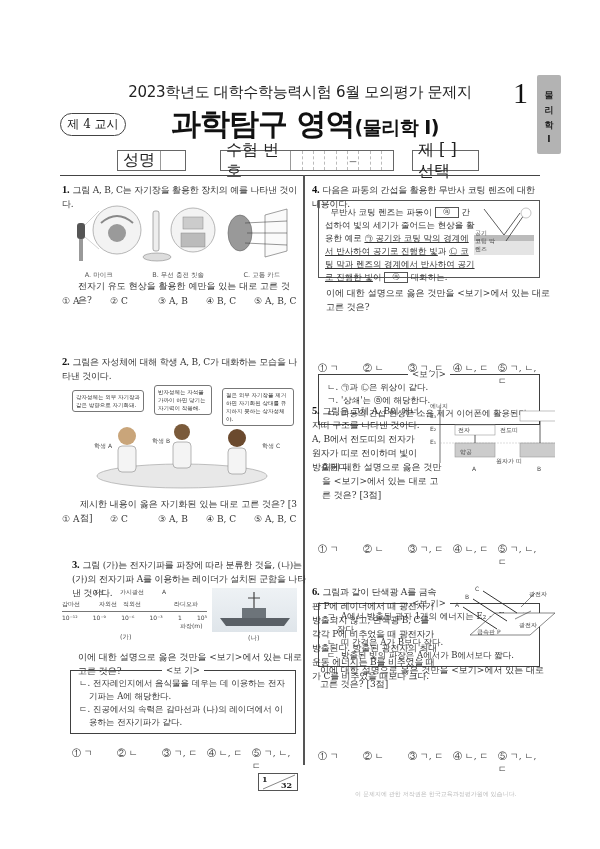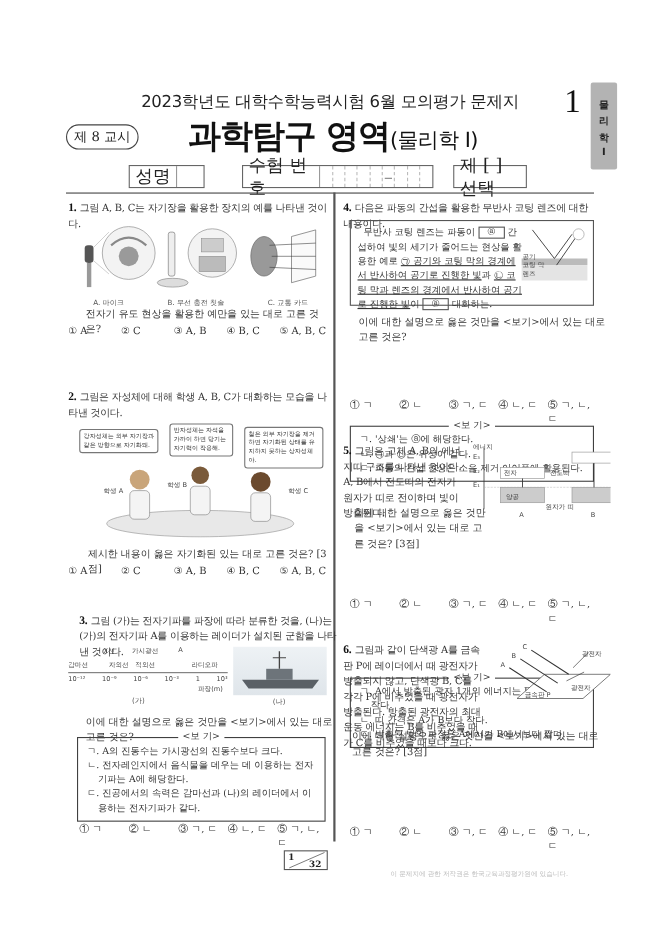--- a/index.html
+++ b/index.html
@@ -6,21 +6,21 @@
   html, body { width: 600px; height: 849px; background: #ffffff; overflow: hidden; }
   body { position: relative; font-family: "DejaVu Serif", "Liberation Serif", serif; color: #222; }
   .abs { position: absolute; }
 
   
   .exam-title { left: 0; width: 600px; top: 83px; text-align: center; font-family: "DejaVu Sans", sans-serif; font-size: 15px; color: #222; letter-spacing: -0.3px; }
   .page-num { left: 513px; top: 76px; font-size: 30px; font-family: "Liberation Serif", serif; color: #111; }
   .side-tab { left: 537px; top: 75px; width: 24px; height: 79px; background: #b3b3b3; border-radius: 2px; display: flex; flex-direction: column; align-items: center; padding-top: 14px; gap: 2px; font-family: "DejaVu Sans", sans-serif; font-size: 9px; font-weight: bold; color: #222; }
   .period-badge { left: 60px; top: 113px; width: 66px; height: 23px; border: 1px solid #444; border-radius: 12px; font-size: 12px; display: flex; align-items: center; justify-content: center; font-family: "DejaVu Serif", serif; }
   .big-title { left: 171px; top: 104px; font-family: "DejaVu Sans", sans-serif; font-size: 30px; font-weight: bold; letter-spacing: -1px; color: #111; }
-  .big-title .sub { font-weight: normal; font-size: 19px; letter-spacing: -0.5px; }
+  .big-title .sub { font-weight: bold; font-size: 19px; letter-spacing: -0.5px; }
   .info-box { border: 1px solid #666; display: flex; align-items: stretch; height: 21px; }
   .info-box .lbl { padding: 0 5px; display: flex; align-items: center; border-right: 1px solid #999; }
   .info-box .cell { width: 13px; border-right: 1px dashed #bbb; }
   .info-box .dash { width: 13px; border-right: 1px dashed #bbb; display: flex; align-items: center; justify-content: center; color: #888; }
 
   .hr-top { left: 60px; top: 175px; width: 480px; height: 1px; background: #444; }
   .col-divider { left: 303px; top: 175px; width: 2px; height: 590px; background: #555; }
 
   
   .q { font-size: 9px; line-height: 14px; color: #333; letter-spacing: -0.2px; }
@@ -50,21 +50,21 @@
 <body>
 
 <div class="abs exam-title">2023학년도 대학수학능력시험 6월 모의평가 문제지</div>
 <div class="abs page-num">1</div>
 <div class="abs side-tab">
   <span>물</span>
   <span>리</span>
   <span>학</span>
   <span>Ⅰ</span>
 </div>
-<div class="abs period-badge">제 8 교시</div>
+<div class="abs period-badge">제 4 교시</div>
 <div class="abs big-title">
   <span>과학탐구 영역</span><span class="sub">(물리학 Ⅰ)</span>
 </div>
 
 <div class="abs info-box" style="left:117px; top:150px; width:69px;">
   <span class="lbl">성명</span>
 </div>
 <div class="abs info-box" style="left:220px; top:150px; width:174px;">
   <span class="lbl">수험 번호</span>
   <span class="cell"></span>
@@ -182,21 +182,20 @@
     <polygon points="8,30 78,30 72,38 14,38" fill="#5a6066"></polygon>
     <rect x="30" y="20" width="24" height="10" fill="#6d747a"></rect>
     <line x1="42" y1="4" x2="42" y2="20" stroke="#444" stroke-width="1.2"></line>
     <line x1="36" y1="10" x2="48" y2="10" stroke="#444" stroke-width="1"></line>
   </svg>
 </div>
 <span class="abs fig-caption" style="left:248px; top:634px;">(나)</span>
 <div class="abs prompt" style="left:78px; top:650px; width:230px;">이에 대한 설명으로 옳은 것만을 &lt;보기&gt;에서 있는 대로 고른 것은?</div>
 <div class="abs bogi" style="left:70px; top:670px; width:226px;">
   <div class="bogi-title"><span>&lt;보  기&gt;</span></div>
-  <div class="item">ㄱ. A의 진동수는 가시광선의 진동수보다 크다.</div>
   <div class="item">ㄴ. 전자레인지에서 음식물을 데우는 데 이용하는 전자기파는 A에 해당한다.</div>
   <div class="item">ㄷ. 진공에서의 속력은 감마선과 (나)의 레이더에서 이용하는 전자기파가 같다.</div>
 </div>
 <div class="abs choices" style="left:72px; top:747px; width:225px;">
   <span>① ㄱ</span>
   <span>② ㄴ</span>
   <span>③ ㄱ, ㄷ</span>
   <span>④ ㄴ, ㄷ</span>
   <span>⑤ ㄱ, ㄴ, ㄷ</span>
 </div>
@@ -222,22 +221,22 @@
     <line x1="32" y1="34" x2="50" y2="8" stroke="#333" stroke-width="0.8"></line>
     <circle cx="52" cy="6" r="5" fill="#fff" stroke="#888" stroke-width="0.5"></circle>
   </svg>
   <span class="abs lbl-sm" style="left:156px; top:28px;">공기</span>
   <span class="abs lbl-sm" style="left:156px; top:36px;">코팅 막</span>
   <span class="abs lbl-sm" style="left:156px; top:44px;">렌즈</span>
 </div>
 <div class="abs prompt" style="left:326px; top:286px; width:230px;">이에 대한 설명으로 옳은 것만을 &lt;보기&gt;에서 있는 대로 고른 것은?</div>
 <div class="abs bogi" style="left:318px; top:310px; width:222px;">
   <div class="bogi-title"><span>&lt;보  기&gt;</span></div>
+  <div class="item">ㄴ. ㉠과 ㉡은 위상이 같다.</div>
   <div class="item">ㄱ. '상쇄'는 ⓐ에 해당한다.</div>
-  <div class="item">ㄴ. ㉠과 ㉡은 위상이 같다.</div>
   <div class="item">ㄷ. 파동의 간섭 현상은 소음 제거 이어폰에 활용된다.</div>
 </div>
 <div class="abs choices" style="left:318px; top:362px; width:225px;">
   <span>① ㄱ</span>
   <span>② ㄴ</span>
   <span>③ ㄱ, ㄷ</span>
   <span>④ ㄴ, ㄷ</span>
   <span>⑤ ㄱ, ㄴ, ㄷ</span>
 </div>
 

